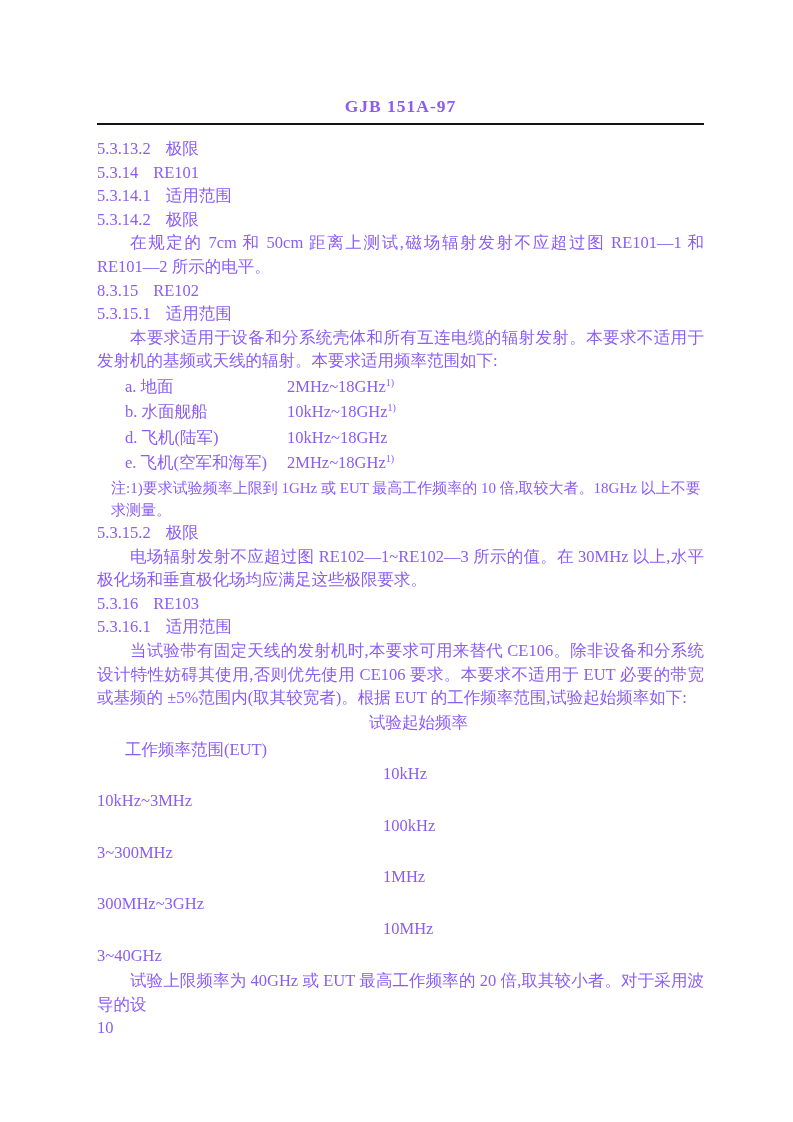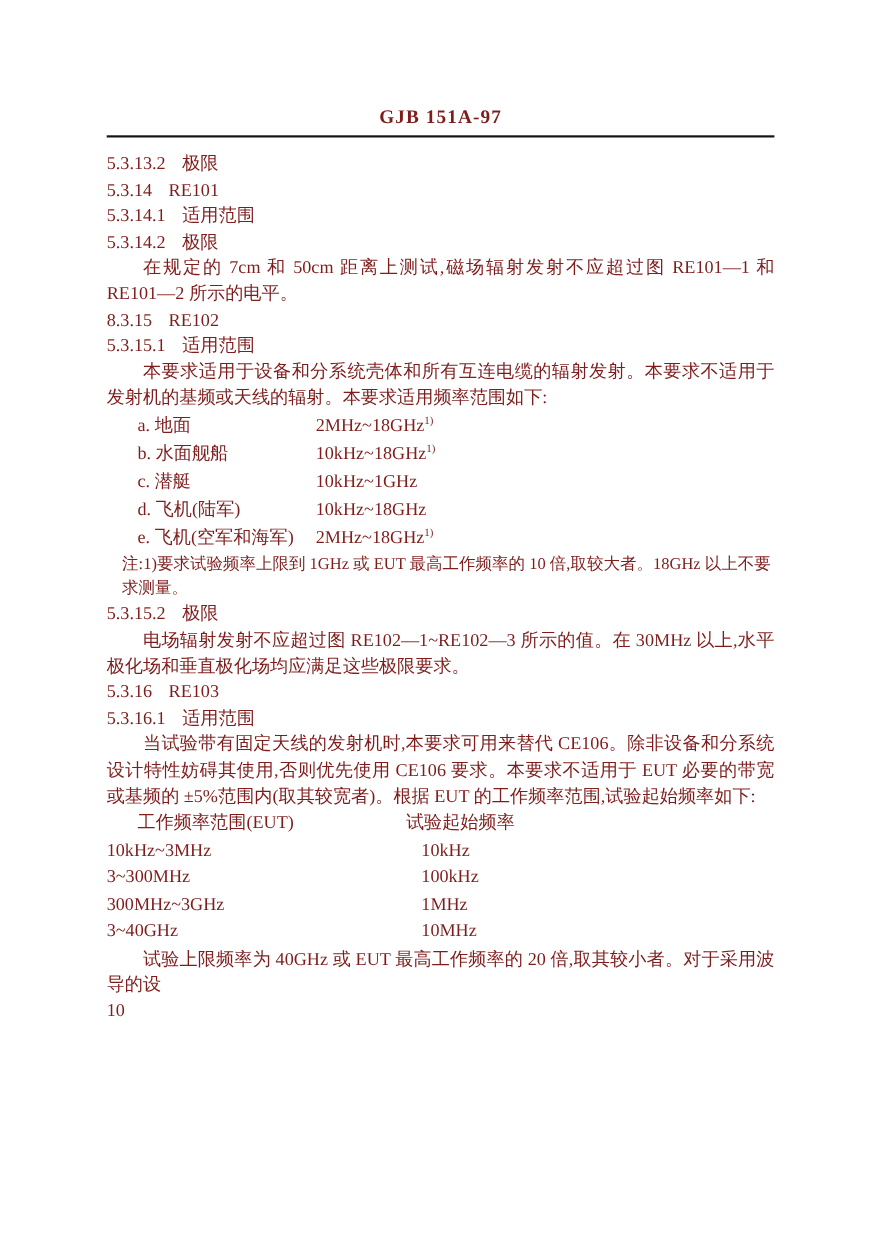--- a/index.html
+++ b/index.html
@@ -6,21 +6,21 @@
   html, body { width: 793px; height: 1122px; }
   body {
     background: #ffffff;
     font-family: "Liberation Serif", "DejaVu Serif", serif;
   }
   .page {
     position: relative;
     width: 793px;
     height: 1122px;
     background: #ffffff;
-    color: #7f1d1d;
+    color: #8b5cf6;
     overflow: hidden;
   }
   .content {
     position: absolute;
     left: 97px;
     top: 96px;
     width: 607px;
     font-size: 16.5px;
     line-height: 23.6px;
     text-align: justify;
@@ -61,21 +61,21 @@
     line-height: 22px;
     padding-left: 14px;
     text-align: left;
   }
   .ftable { margin: 1px 0; }
   .frow {
     display: flex;
     line-height: 24.5px;
     text-align: left;
   }
-  .fc1 { width: 228px; }
+  .fc1 { width: 228px; margin-top: 27px; }
   .fhead .fc1 { padding-left: 28px; }
   .frow .fc2 { padding-left: 14px; margin-left: 44px; }
   .fhead .fc2 { padding-left: 0; }
   .page-num { text-align: left; }
 </style>
 </head>
 <body>
 
 <div class="page">
   <div class="content">
@@ -112,24 +112,20 @@
     <p class="para">本要求适用于设备和分系统壳体和所有互连电缆的辐射发射。本要求不适用于发射机的基频或天线的辐射。本要求适用频率范围如下:</p>
 
     <div class="freq-list">
       <div class="freq-row">
         <span class="freq-label">a. 地面</span>
         <span class="freq-range"><span>2MHz~18GHz</span><sup class="fnref">1)</sup></span>
       </div>
       <div class="freq-row">
         <span class="freq-label">b. 水面舰船</span>
         <span class="freq-range"><span>10kHz~18GHz</span><sup class="fnref">1)</sup></span>
-      </div>
-      <div class="freq-row">
-        <span class="freq-label">c. 潜艇</span>
-        <span class="freq-range"><span>10kHz~1GHz</span><sup class="fnref"></sup></span>
       </div>
       <div class="freq-row">
         <span class="freq-label">d. 飞机(陆军)</span>
         <span class="freq-range"><span>10kHz~18GHz</span><sup class="fnref"></sup></span>
       </div>
       <div class="freq-row">
         <span class="freq-label">e. 飞机(空军和海军)</span>
         <span class="freq-range"><span>2MHz~18GHz</span><sup class="fnref">1)</sup></span>
       </div>
     </div>

